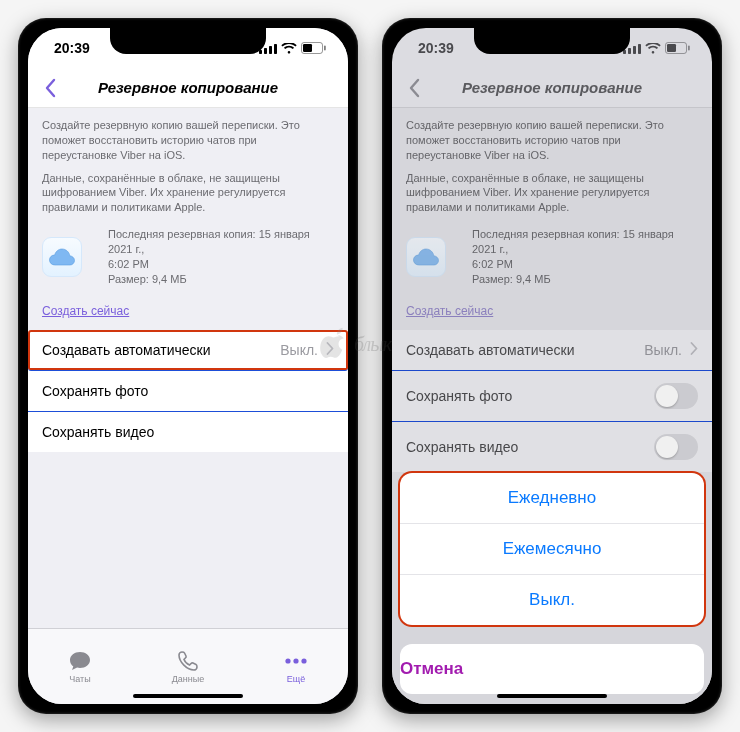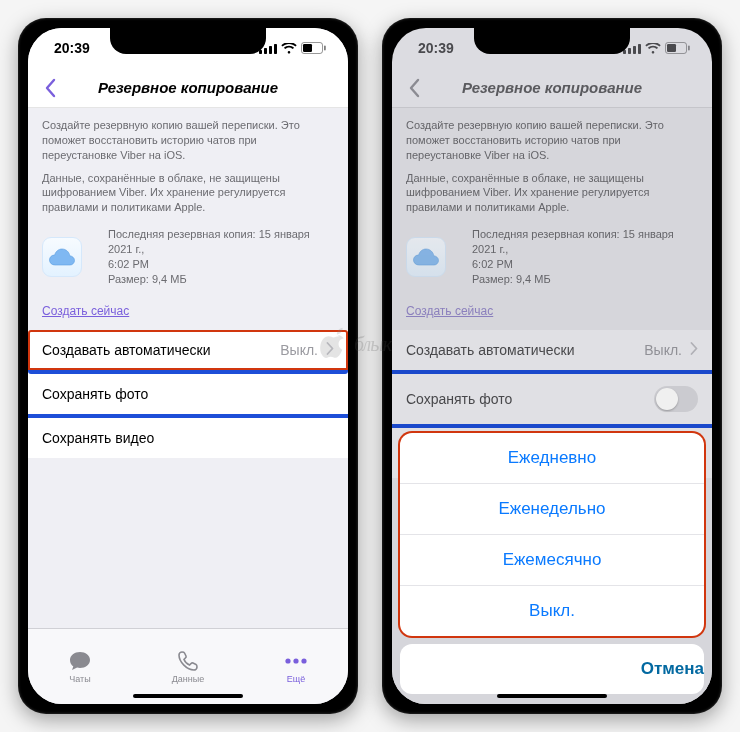--- a/index.html
+++ b/index.html
@@ -113,21 +113,21 @@
   }
 
   .list { background: #fff; }
   .list-row {
     display: flex;
     align-items: center;
     justify-content: space-between;
     padding: 12px 14px;
     font-size: 14px;
     color: #000;
-    border-bottom: 4px solid #1d4ed8;
+    border-bottom: 1px solid #1d4ed8;
   }
   .list-row:last-child { border-bottom: none; }
   .row-right { display: flex; align-items: center; gap: 8px; color: #9a9aa0; font-size: 14px; }
   .chevron { color: #c5c5cb; }
 
   .highlighted { box-shadow: inset 0 0 0 2px #d1360e; border-radius: 3px; }
 
   .toggle {
     width: 44px; height: 26px; border-radius: 13px; background: #e3e3e8;
     position: relative;
@@ -176,28 +176,28 @@
   }
   .sheet-item {
     padding: 15px 0;
     text-align: center;
     font-size: 17px;
     color: #0a7aff;
     border-bottom: 1px solid #e4e4e8;
   }
   .sheet-item:last-child { border-bottom: none; }
   .sheet-cancel {
-    margin-top: 8px;
+    margin-top: 19px;
     background: #fff;
     border-radius: 12px;
     padding: 15px 0;
-    text-align: right;
+    text-align: left;
     font-size: 17px;
     font-weight: 600;
-    color: #0369a1;
+    color: #a21caf;
   }
   .sheet-highlight {
     box-shadow: 0 0 0 2px #d1360e;
     border-radius: 12px;
   }
 
   
   .tinted .status-bar,
   .tinted .nav-bar { background: rgba(0,0,0,0.03); }
   .tinted .nav-title, .tinted .status-bar { color: #4a4a4e; }
@@ -402,21 +402,20 @@
           </div>
           <div class="list-row" style="color:#4d4d50;">
             <span>Сохранять видео</span>
             <div class="toggle" style="background:#d8d8dd;"></div>
           </div>
         </div>
 
         <div class="action-sheet">
           <div class="sheet-group sheet-highlight">
             <div class="sheet-item">Ежедневно</div>
-            <div class="sheet-item">Еженедельно</div>
             <div class="sheet-item">Ежемесячно</div>
             <div class="sheet-item">Выкл.</div>
           </div>
           <div class="sheet-cancel">Отмена</div>
         </div>
       </div>
 
       <div class="home-indicator"></div>
     </div>
   </div>

